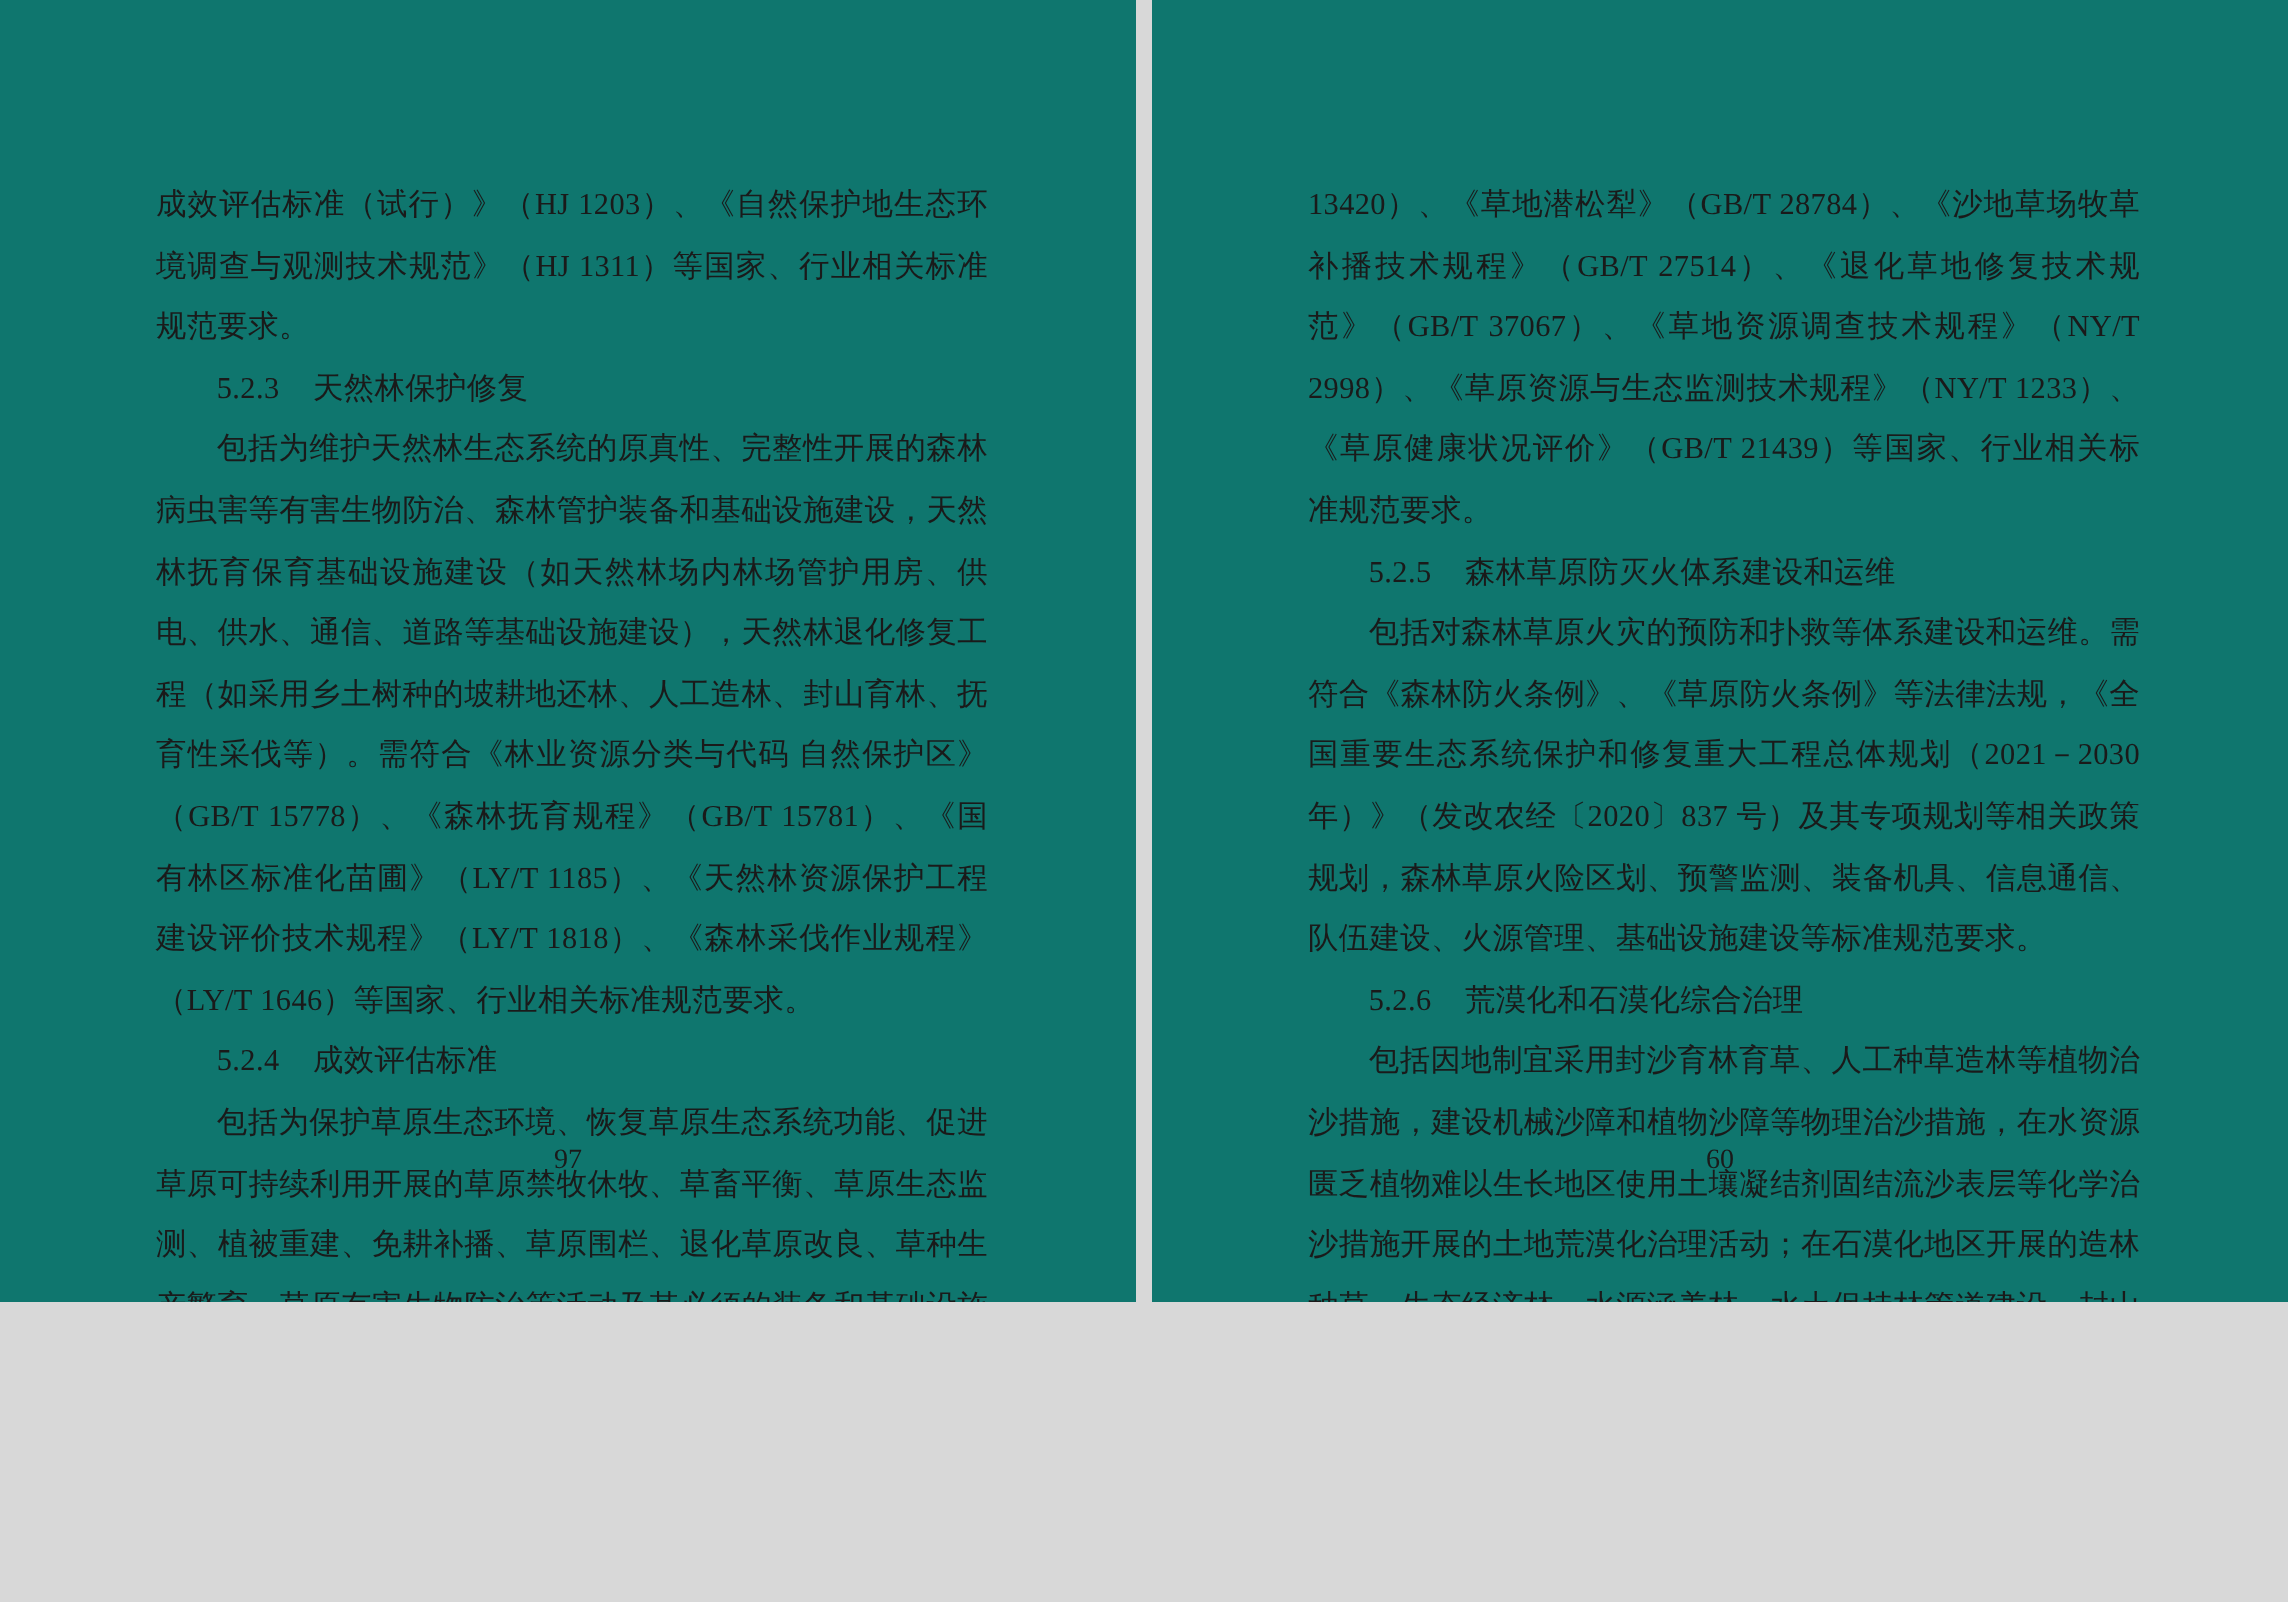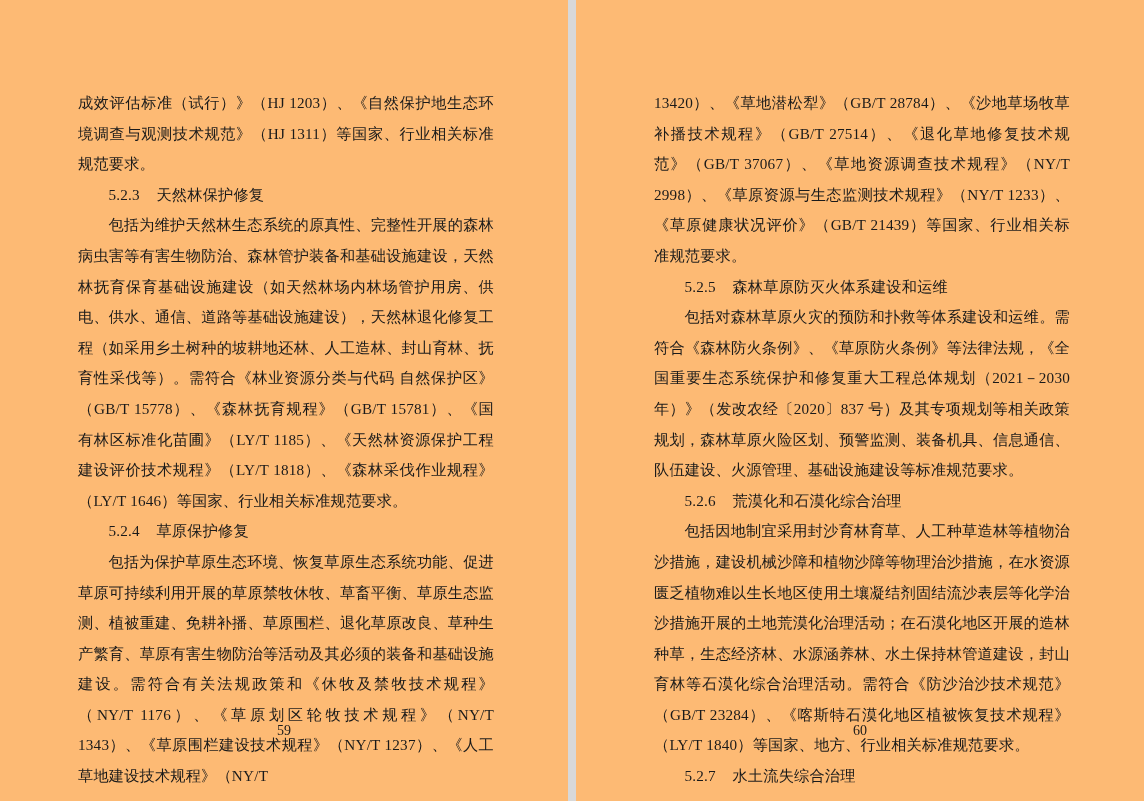--- a/index.html
+++ b/index.html
@@ -14,23 +14,23 @@
     font-family: "Liberation Serif", "DejaVu Serif", serif;
   }
   .spread {
     display: flex;
     width: 1144px;
     height: 801px;
     gap: 8px;
     box-sizing: border-box;
   }
   .page {
-    background: #fdba74;
+    background: #0f766e;
     width: 568px;
-    height: 801px;
+    height: 651px;
     box-sizing: border-box;
     position: relative;
     overflow: hidden;
   }
   .page-inner {
     position: absolute;
     left: 78px;
     right: 74px;
     top: 88px;
     bottom: 80px;
@@ -72,24 +72,24 @@
 </head>
 <body>
 
 <div class="spread">
 
   <div class="page">
     <div class="page-inner">
       <p class="para">成效评估标准（试行）》（HJ 1203）、《自然保护地生态环境调查与观测技术规范》（HJ 1311）等国家、行业相关标准规范要求。</p>
       <p class="heading"><span class="num">5.2.3</span><span>天然林保护修复</span></p>
       <p class="para indent">包括为维护天然林生态系统的原真性、完整性开展的森林病虫害等有害生物防治、森林管护装备和基础设施建设，天然林抚育保育基础设施建设（如天然林场内林场管护用房、供电、供水、通信、道路等基础设施建设），天然林退化修复工程（如采用乡土树种的坡耕地还林、人工造林、封山育林、抚育性采伐等）。需符合《林业资源分类与代码  自然保护区》（GB/T 15778）、《森林抚育规程》（GB/T 15781）、《国有林区标准化苗圃》（LY/T 1185）、《天然林资源保护工程建设评价技术规程》（LY/T 1818）、《森林采伐作业规程》（LY/T 1646）等国家、行业相关标准规范要求。</p>
-      <p class="heading"><span class="num">5.2.4</span><span>草原保护修复</span></p>
+      <p class="heading"><span class="num">5.2.4</span><span>成效评估标准</span></p>
       <p class="para indent">包括为保护草原生态环境、恢复草原生态系统功能、促进草原可持续利用开展的草原禁牧休牧、草畜平衡、草原生态监测、植被重建、免耕补播、草原围栏、退化草原改良、草种生产繁育、草原有害生物防治等活动及其必须的装备和基础设施建设。需符合有关法规政策和《休牧及禁牧技术规程》（NY/T 1176）、《草原划区轮牧技术规程》（NY/T 1343）、《草原围栏建设技术规程》（NY/T 1237）、《人工草地建设技术规程》（NY/T</p>
     </div>
-    <div class="folio">59</div>
+    <div class="folio">97</div>
   </div>
 
   <div class="page">
     <div class="page-inner">
       <p class="para">13420）、《草地潜松犁》（GB/T 28784）、《沙地草场牧草补播技术规程》（GB/T 27514）、《退化草地修复技术规范》（GB/T 37067）、《草地资源调查技术规程》（NY/T 2998）、《草原资源与生态监测技术规程》（NY/T 1233）、《草原健康状况评价》（GB/T 21439）等国家、行业相关标准规范要求。</p>
       <p class="heading"><span class="num">5.2.5</span><span>森林草原防灭火体系建设和运维</span></p>
       <p class="para indent">包括对森林草原火灾的预防和扑救等体系建设和运维。需符合《森林防火条例》、《草原防火条例》等法律法规，《全国重要生态系统保护和修复重大工程总体规划（2021－2030 年）》（发改农经〔2020〕837 号）及其专项规划等相关政策规划，森林草原火险区划、预警监测、装备机具、信息通信、队伍建设、火源管理、基础设施建设等标准规范要求。</p>
       <p class="heading"><span class="num">5.2.6</span><span>荒漠化和石漠化综合治理</span></p>
       <p class="para indent">包括因地制宜采用封沙育林育草、人工种草造林等植物治沙措施，建设机械沙障和植物沙障等物理治沙措施，在水资源匮乏植物难以生长地区使用土壤凝结剂固结流沙表层等化学治沙措施开展的土地荒漠化治理活动；在石漠化地区开展的造林种草，生态经济林、水源涵养林、水土保持林管道建设，封山育林等石漠化综合治理活动。需符合《防沙治沙技术规范》（GB/T 23284）、《喀斯特石漠化地区植被恢复技术规程》（LY/T 1840）等国家、地方、行业相关标准规范要求。</p>
       <p class="heading"><span class="num">5.2.7</span><span>水土流失综合治理</span></p>

